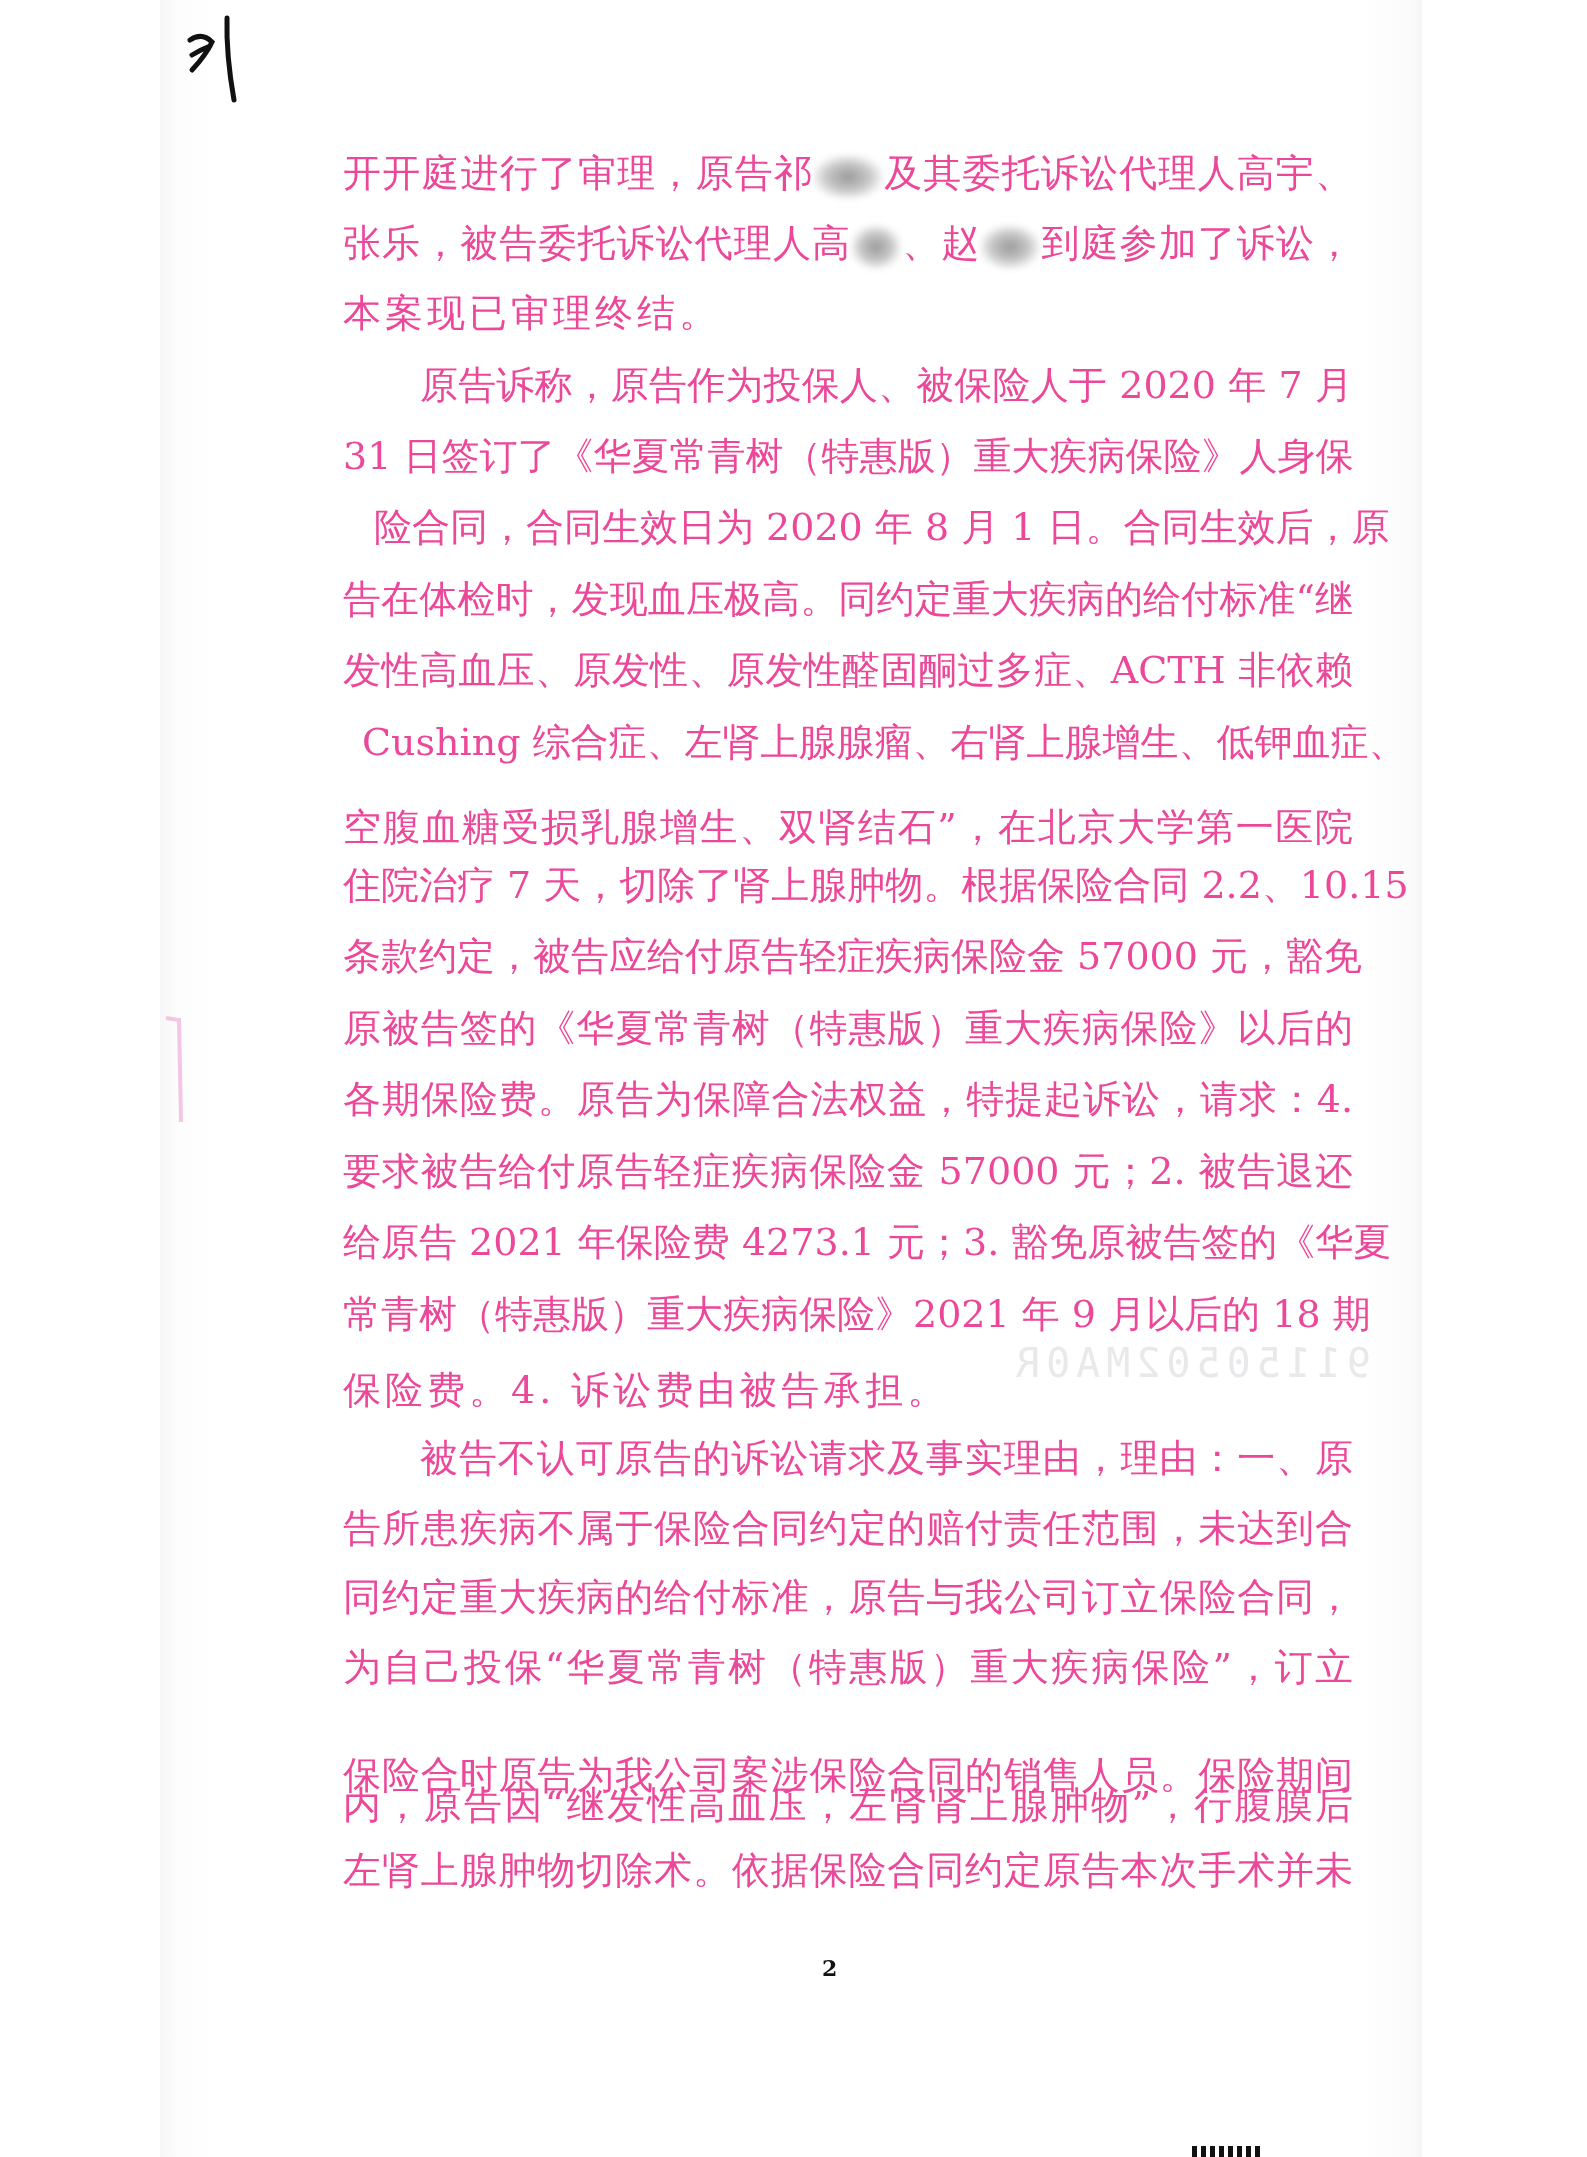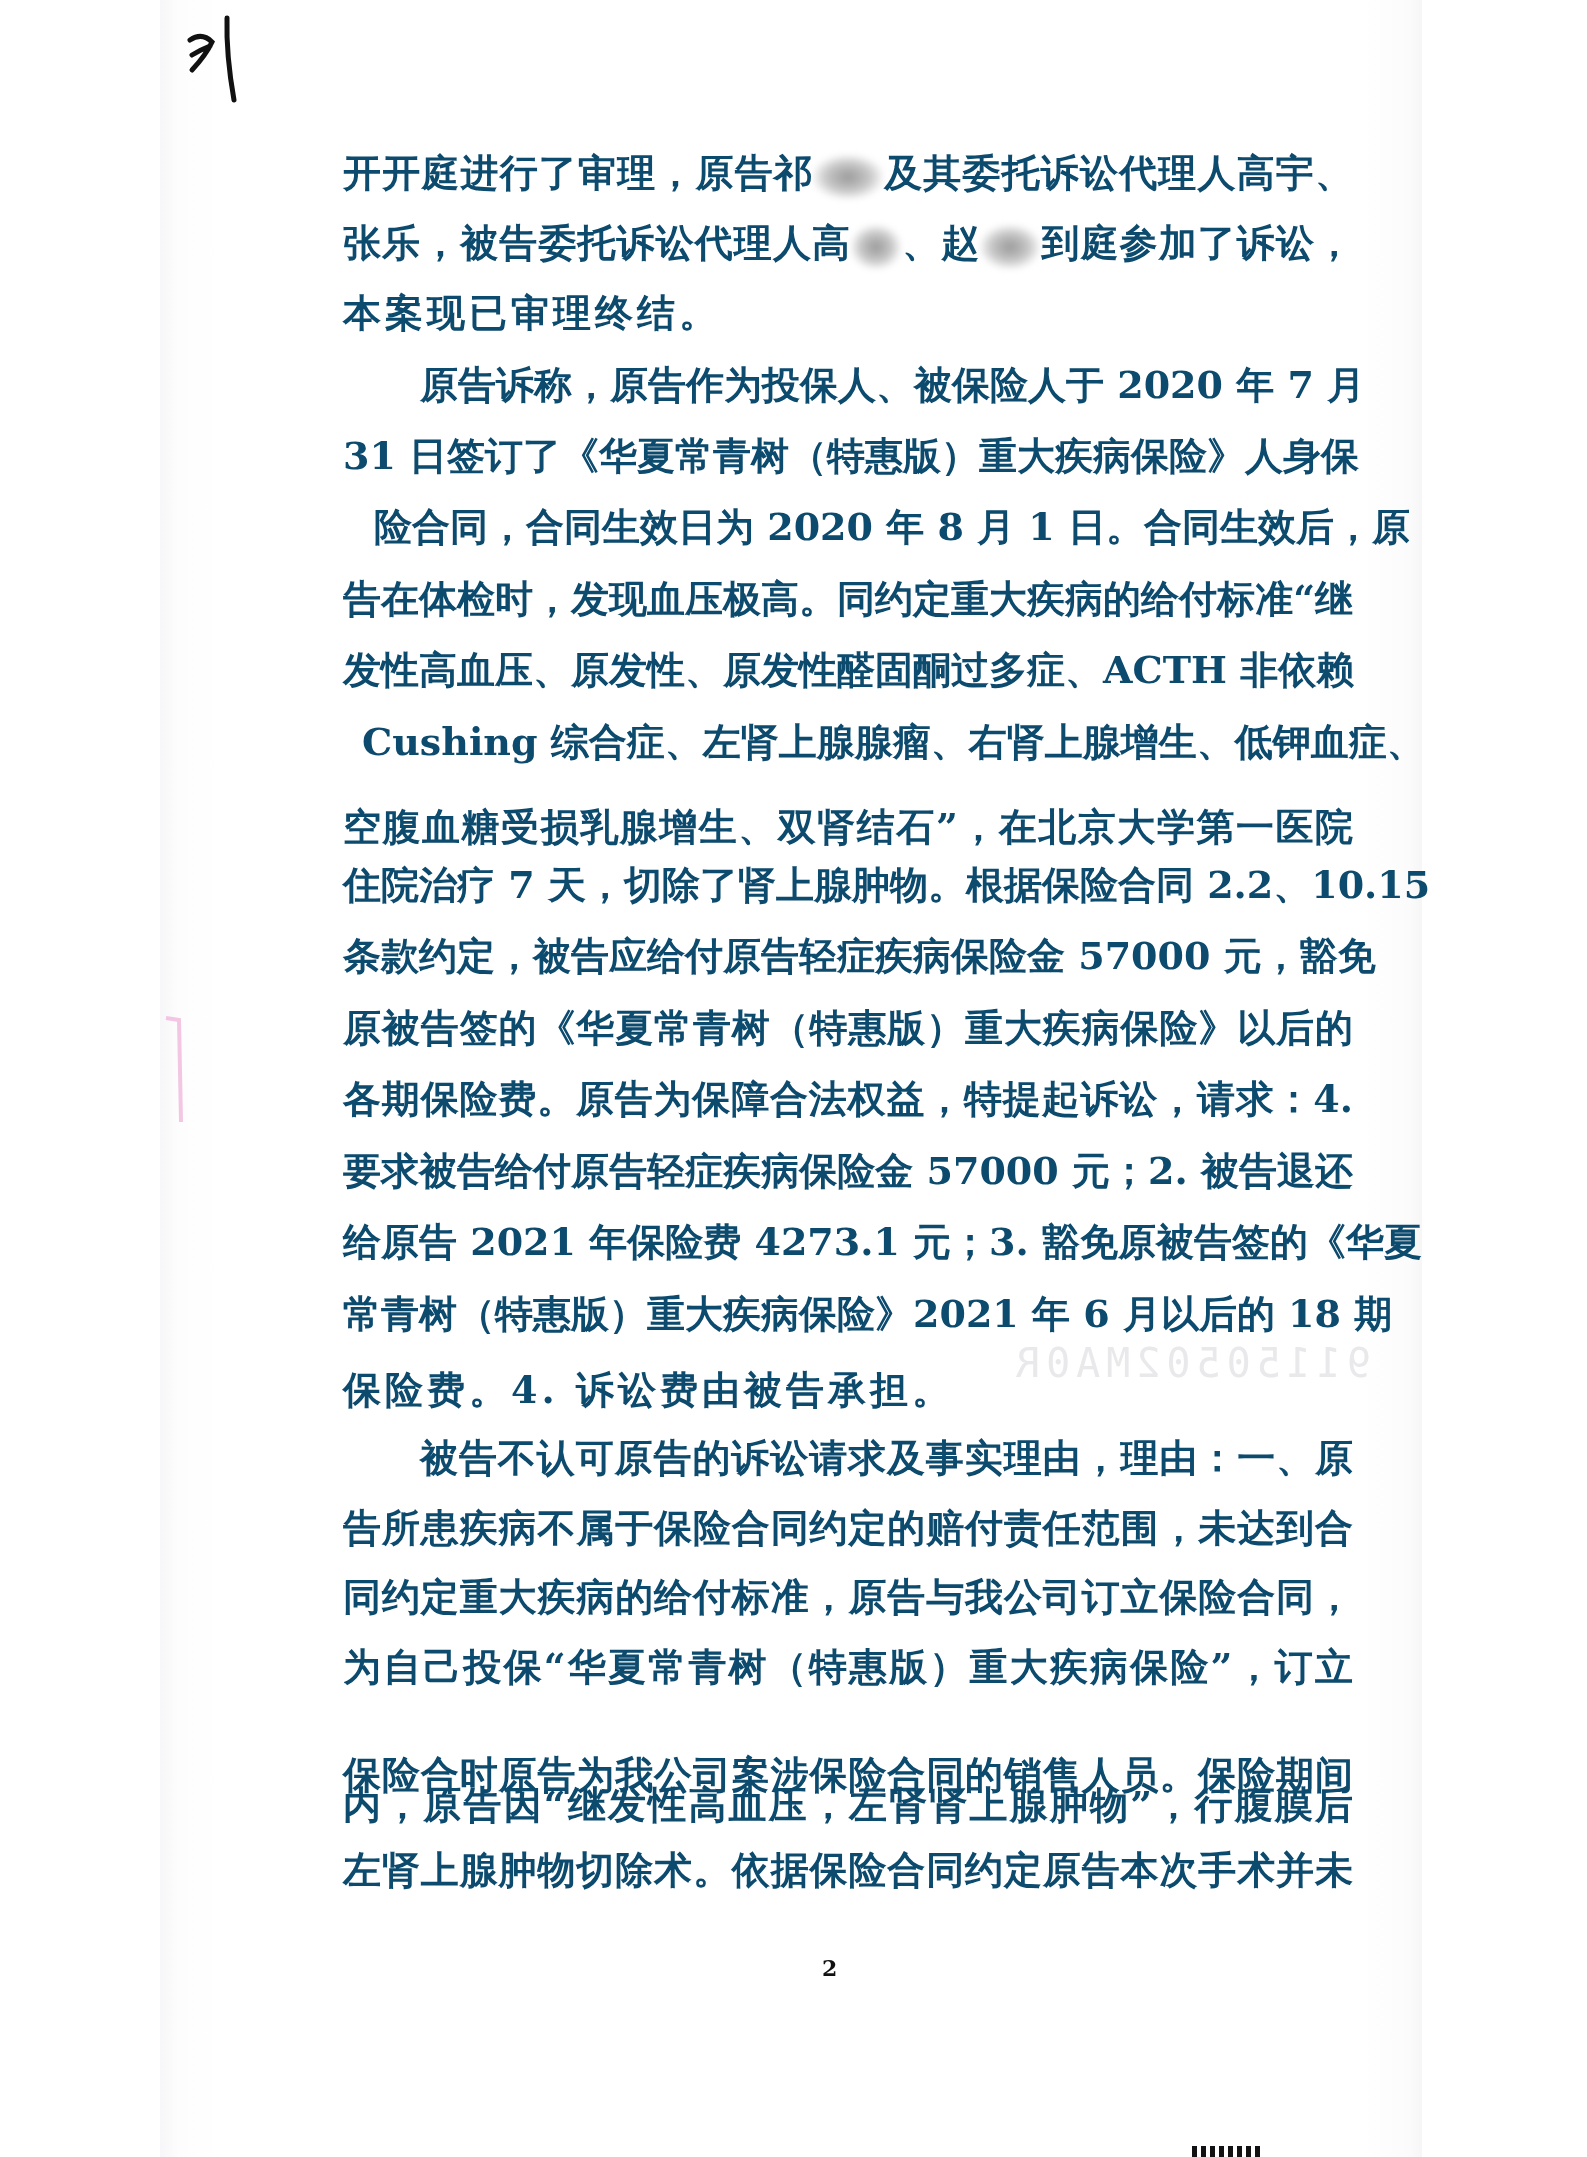--- a/index.html
+++ b/index.html
@@ -13,24 +13,23 @@
     background: linear-gradient(to right, #f7f6f8 0px, #fdfdfd 18px, #ffffff 60px, #ffffff 1200px, #fbfbfc 1250px, #f6f6f7 1262px);
   }
   .hand-mark {
     position: absolute; left: 182px; top: 10px; width: 70px; height: 95px;
   }
   .stamp-mark {
     position: absolute; left: 163px; top: 1012px; width: 24px; height: 112px;
   }
   .line {
     position: absolute; left: 343px; width: 1010px; height: 60px;
-    font-size: 38px; line-height: 60px; color: #0c4a6e;
+    font-size: 38px; line-height: 60px; color: #ec4899;
     white-space: nowrap; text-align: justify; text-align-last: justify;
     letter-spacing: 0px;
-    font-weight: bold;
   }
   .line.indent { left: 420px; width: 933px; }
   .line.last { text-align-last: left; letter-spacing: 4px; }
   .blur {
     display: inline-block; width: 70px; height: 44px; vertical-align: middle;
     background: radial-gradient(ellipse at center, #9a9a9a 0%, #c8c8c8 45%, rgba(255,255,255,0) 75%);
     filter: blur(3px);
   }
   .page-number {
     position: absolute; left: 822px; top: 1955px; font-size: 22px; font-weight: bold; color: #111;
@@ -75,21 +74,21 @@
   <div class="line" style="top:569px;">告在体检时，发现血压极高。同约定重大疾病的给付标准“继</div>
   <div class="line" style="top:640px;">发性高血压、原发性、原发性醛固酮过多症、ACTH 非依赖</div>
   <div class="line" style="top:712px;margin-left:19px;">Cushing 综合症、左肾上腺腺瘤、右肾上腺增生、低钾血症、</div>
   <div class="line" style="top:797px;">空腹血糖受损乳腺增生、双肾结石”，在北京大学第一医院</div>
   <div class="line" style="top:855px;">住院治疗 7 天，切除了肾上腺肿物。根据保险合同 2.2、10.15</div>
   <div class="line" style="top:926px;">条款约定，被告应给付原告轻症疾病保险金 57000 元，豁免</div>
   <div class="line" style="top:998px;">原被告签的《华夏常青树（特惠版）重大疾病保险》以后的</div>
   <div class="line" style="top:1069px;">各期保险费。原告为保障合法权益，特提起诉讼，请求：4.</div>
   <div class="line" style="top:1141px;">要求被告给付原告轻症疾病保险金 57000 元；2. 被告退还</div>
   <div class="line" style="top:1212px;">给原告 2021 年保险费 4273.1 元；3. 豁免原被告签的《华夏</div>
-  <div class="line" style="top:1284px;">常青树（特惠版）重大疾病保险》2021 年 6 月以后的 18 期</div>
+  <div class="line" style="top:1284px;">常青树（特惠版）重大疾病保险》2021 年 9 月以后的 18 期</div>
   <div class="line last" style="top:1360px;">保险费。4. 诉讼费由被告承担。</div>
   <div class="line indent" style="top:1428px;">被告不认可原告的诉讼请求及事实理由，理由：一、原</div>
   <div class="line" style="top:1498px;">告所患疾病不属于保险合同约定的赔付责任范围，未达到合</div>
   <div class="line" style="top:1567px;">同约定重大疾病的给付标准，原告与我公司订立保险合同，</div>
   <div class="line" style="top:1637px;">为自己投保“华夏常青树（特惠版）重大疾病保险”，订立</div>
   <div class="line" style="top:1705px;margin-top:40px;">保险合时原告为我公司案涉保险合同的销售人员。保险期间</div>
   <div class="line" style="top:1775px;">内，原告因“继发性高血压，左肾肾上腺肿物”，行腹膜后</div>
   <div class="line" style="top:1840px;">左肾上腺肿物切除术。依据保险合同约定原告本次手术并未</div>
 </div>
 

